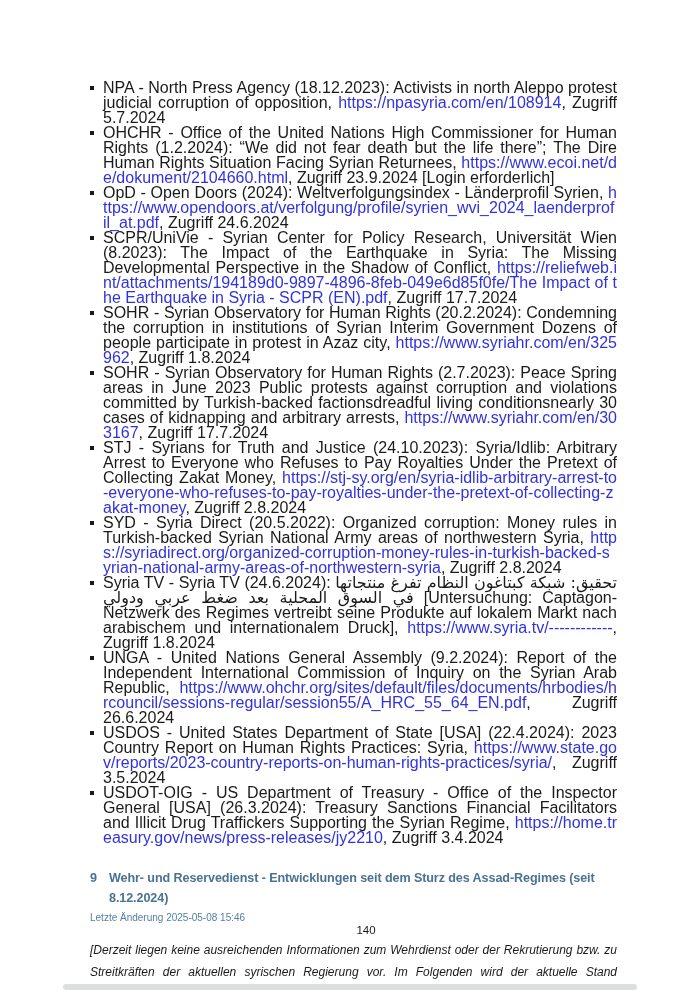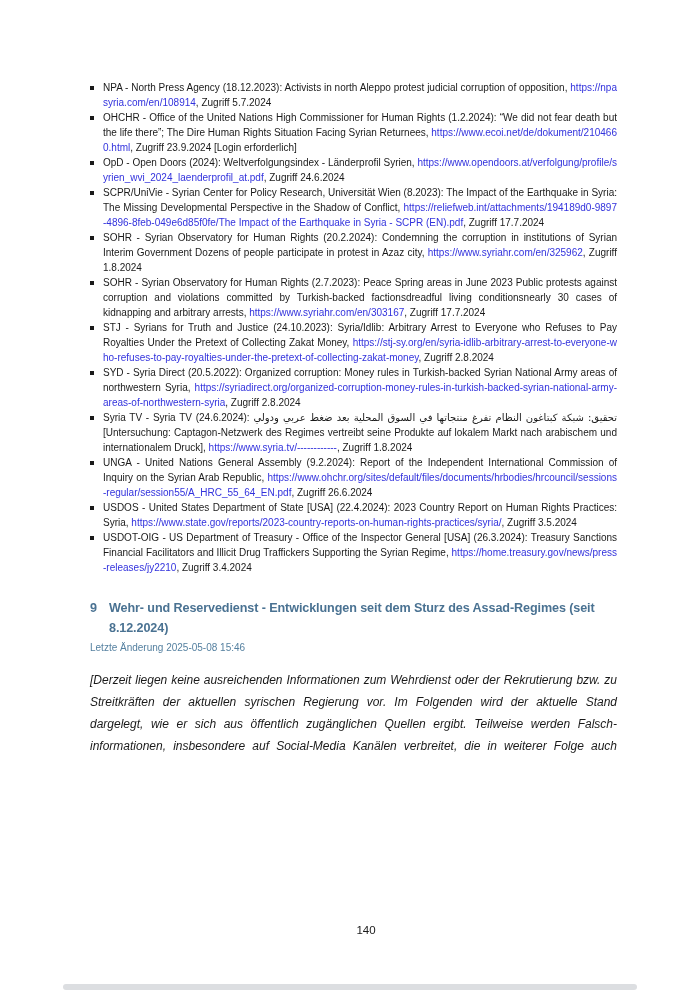--- a/index.html
+++ b/index.html
@@ -14,21 +14,21 @@
   }
   .page-content {
     position: absolute;
     left: 90px; top: 80px;
     width: 527px;
   }
   
   ul.bib-list {
     list-style: none;
     margin: 0; padding: 0;
-    font-size: 10px;
+    font-size: 16px;
     line-height: 15px;
     text-align: justify;
   }
   ul.bib-list li {
     position: relative;
     padding-left: 13px;
   }
   ul.bib-list li::before {
     content: "";
     position: absolute;

